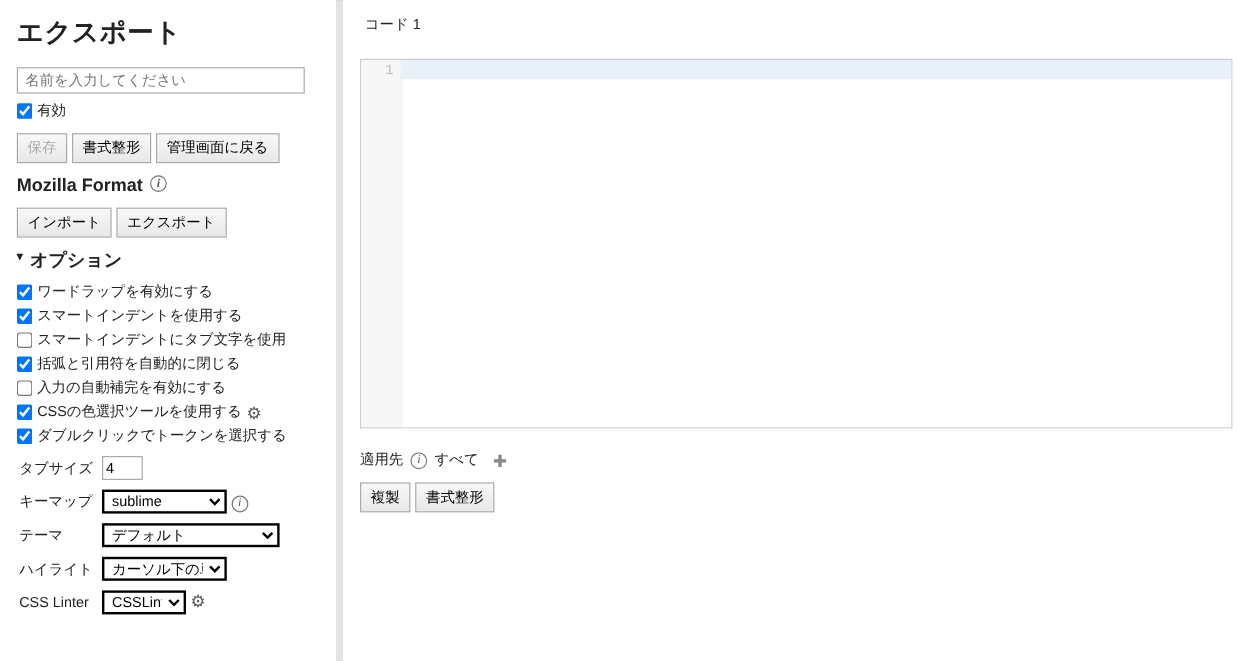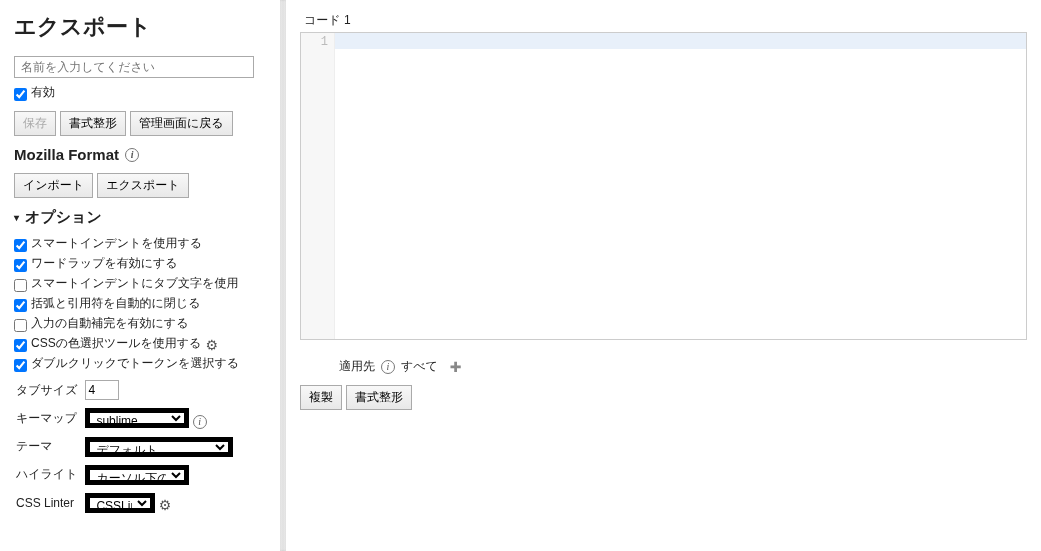--- a/index.html
+++ b/index.html
@@ -2,44 +2,44 @@
 <html><head>
 <meta charset="utf-8">
 <style>
 * { box-sizing: border-box; margin: 0; padding: 0; }
 body { font-family: Arial, "Hiragino Kaku Gothic ProN", "Meiryo", sans-serif; font-size: 12px; color: #222; background: #fff; }
 .layout { display: flex; width: 1041px; height: 551px; }
 .sidebar { width: 280px; padding: 12px 12px 12px 14px; overflow-y: auto; }
 .divider { width: 6px; background: linear-gradient(to right, #f5f5f5, #e0e0e0, #f5f5f5); box-shadow: inset -1px 0 2px rgba(0,0,0,0.08), inset 1px 0 2px rgba(0,0,0,0.08); }
 .main { flex: 1; padding: 12px 14px; }
 h1.title { font-size: 22px; font-weight: bold; margin-bottom: 14px; letter-spacing: 0.5px; }
-h2.sect { font-size: 15px; font-weight: bold; margin: 8px 0 8px; display: flex; align-items: center; gap: 6px; }
+h2.sect { font-size: 15px; font-weight: bold; margin: 8px 0 8px; display: flex; align-items: flex-start; gap: 6px; }
 h2.sect .tri { font-size: 10px; }
 .name-row { margin-bottom: 6px; }
 .name-input { width: 240px; height: 22px; border: 1px solid #aaa; padding: 3px 6px; font-size: 12px; color: #ef4444; }
-.chk-row { display: flex; align-items: flex-end; gap: 4px; margin: 3px 0; font-size: 12px; }
+.chk-row { display: flex; align-items: center; gap: 4px; margin: 3px 0; font-size: 12px; }
 .chk-row input[type=checkbox] { width: 13px; height: 13px; }
 .btn-row { margin: 10px 0; display: flex; gap: 4px; flex-wrap: wrap; }
 .btn { background: linear-gradient(#f8f8f8,#e8e8e8); border: 1px solid #aaa; padding: 3px 8px; font-size: 12px; cursor: pointer; font-family: Liberation Serif, serif; }
 .btn:disabled { color: #aaa; }
 .opt-table { font-size: 12px; }
 .opt-table tr td { padding: 3px 6px 3px 0; vertical-align: middle; }
 .num-input { width: 34px; height: 20px; border: 1px solid #aaa; text-align: left; padding: 0 2px; font-size: 12px; }
-.sel { border: 5px solid #000000; background: #fff; font-size: 12px; height: 20px; padding: 0 2px; }
+.sel { border: 2px solid #000000; background: #fff; font-size: 12px; height: 20px; padding: 0 2px; }
 .sel.w100 { width: 104px; }
 .sel.w140 { width: 148px; }
 .sel.w70  { width: 70px; }
 .info-icon { display:inline-flex; width:14px; height:14px; border:1px solid #777; border-radius:50%; align-items:center; justify-content:center; font-size:10px; font-style: italic; font-family: Georgia, serif; color:#555; cursor: default; }
 .gear-icon { display:inline-block; font-size:14px; color:#555; cursor:pointer; line-height:1; }
-.code-label { font-size: 12px; margin-bottom: 3px; padding-left: 4px; }
+.code-label { font-size: 12px; margin-bottom: 20px; padding-left: 4px; }
 .code-editor { border: 1px solid #ccc; height: 308px; display:flex; background:#fff; position:relative; }
 .gutter { width: 34px; background:#f7f7f7; border-right:1px solid #eee; text-align:right; padding: 2px 6px 0 0; color:#bbb; font-family: "Courier New", monospace; font-size: 12px; }
 .code-body { flex:1; background:#fff; position:relative; }
 .code-line-hl { height:16px; background:#e8f0fa; }
-.apply-row { margin-top: 18px; font-size: 12px; display:flex; align-items:center; gap:6px;margin-left:39px; }
+.apply-row { margin-top: 18px; font-size: 12px; display:flex; align-items:center; gap:6px; }
 .plus-btn { color:#888; font-size:14px; cursor:pointer; margin-left:6px; }
 </style>
 </head>
 <body>
 
 <div class="layout">
   <div class="sidebar">
     <h1 class="title">エクスポート</h1>
 
     <div class="name-row">
@@ -66,25 +66,25 @@
       <button class="btn">エクスポート</button>
     </div>
 
     <h2 class="sect">
       <span class="tri">▾</span>
       <span>オプション</span>
     </h2>
 
     <label class="chk-row">
       <input type="checkbox" checked="" style="">
-      <span>スマートインデントを使用する</span>
+      <span>ワードラップを有効にする</span>
     </label>
     <label class="chk-row">
       <input type="checkbox" checked="" style="">
-      <span>ワードラップを有効にする</span>
+      <span>スマートインデントを使用する</span>
     </label>
     <label class="chk-row">
       <input type="checkbox" style="">
       <span>スマートインデントにタブ文字を使用</span>
     </label>
     <label class="chk-row">
       <input type="checkbox" checked="" style="">
       <span>括弧と引用符を自動的に閉じる</span>
     </label>
     <label class="chk-row">

